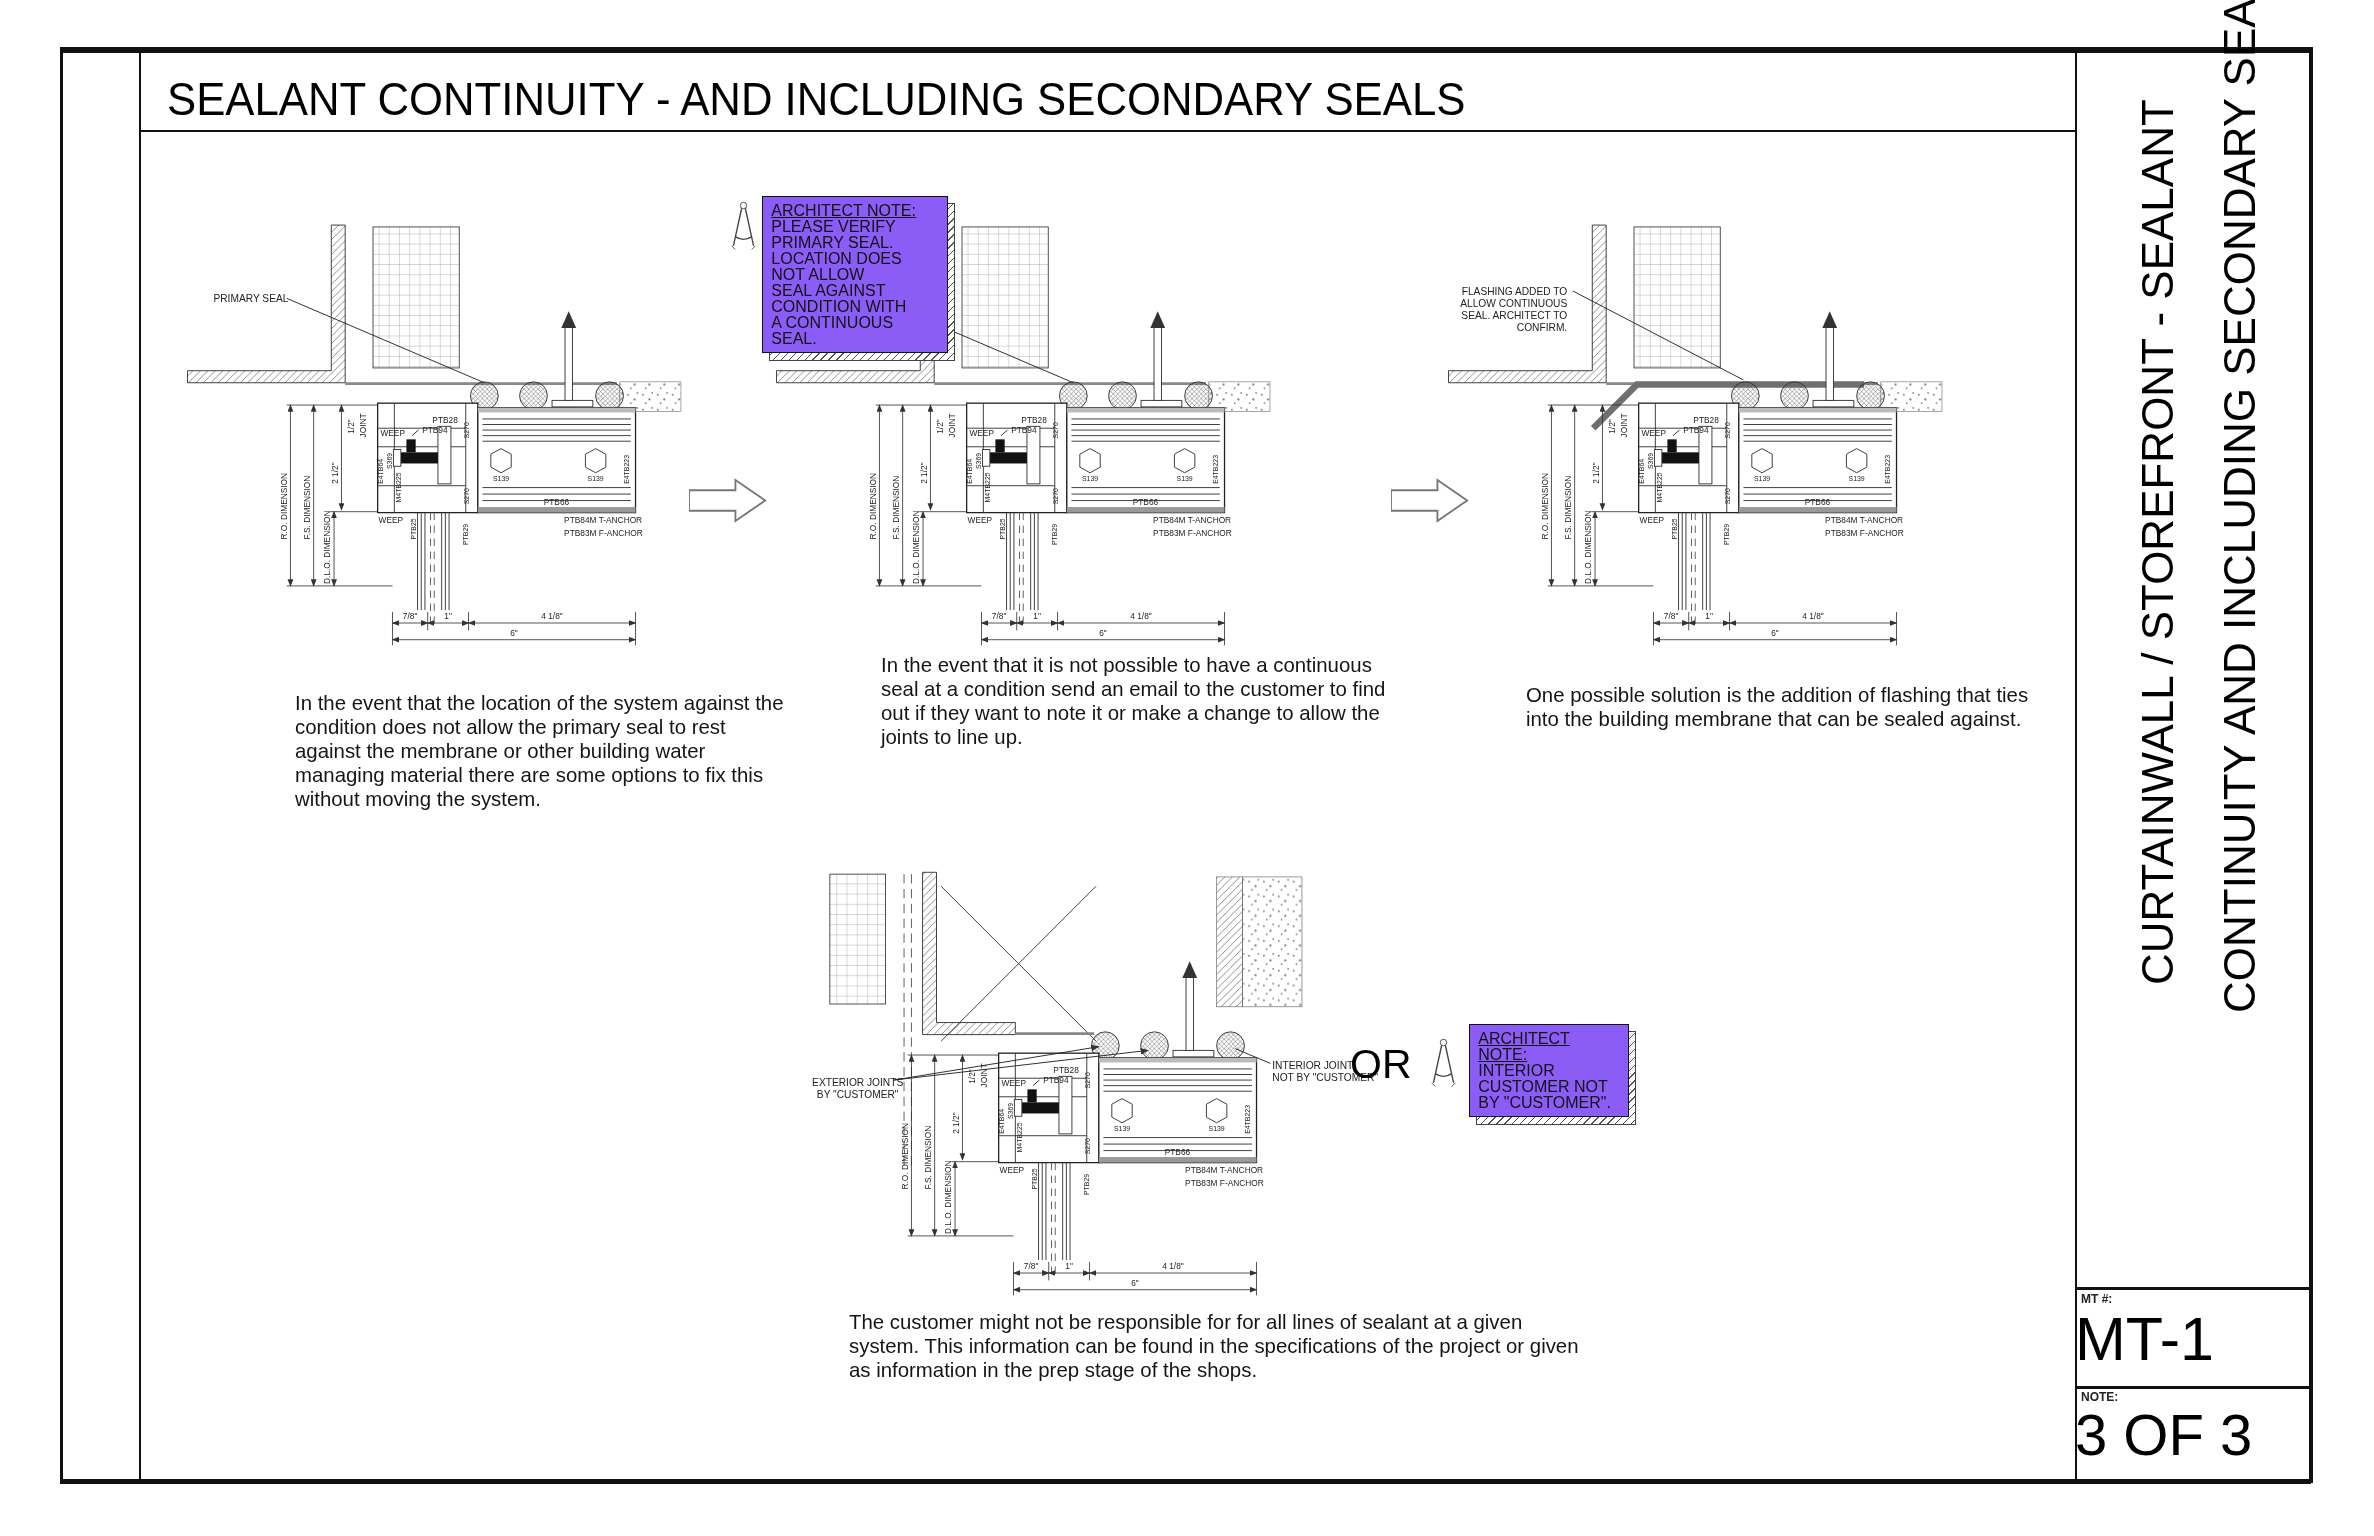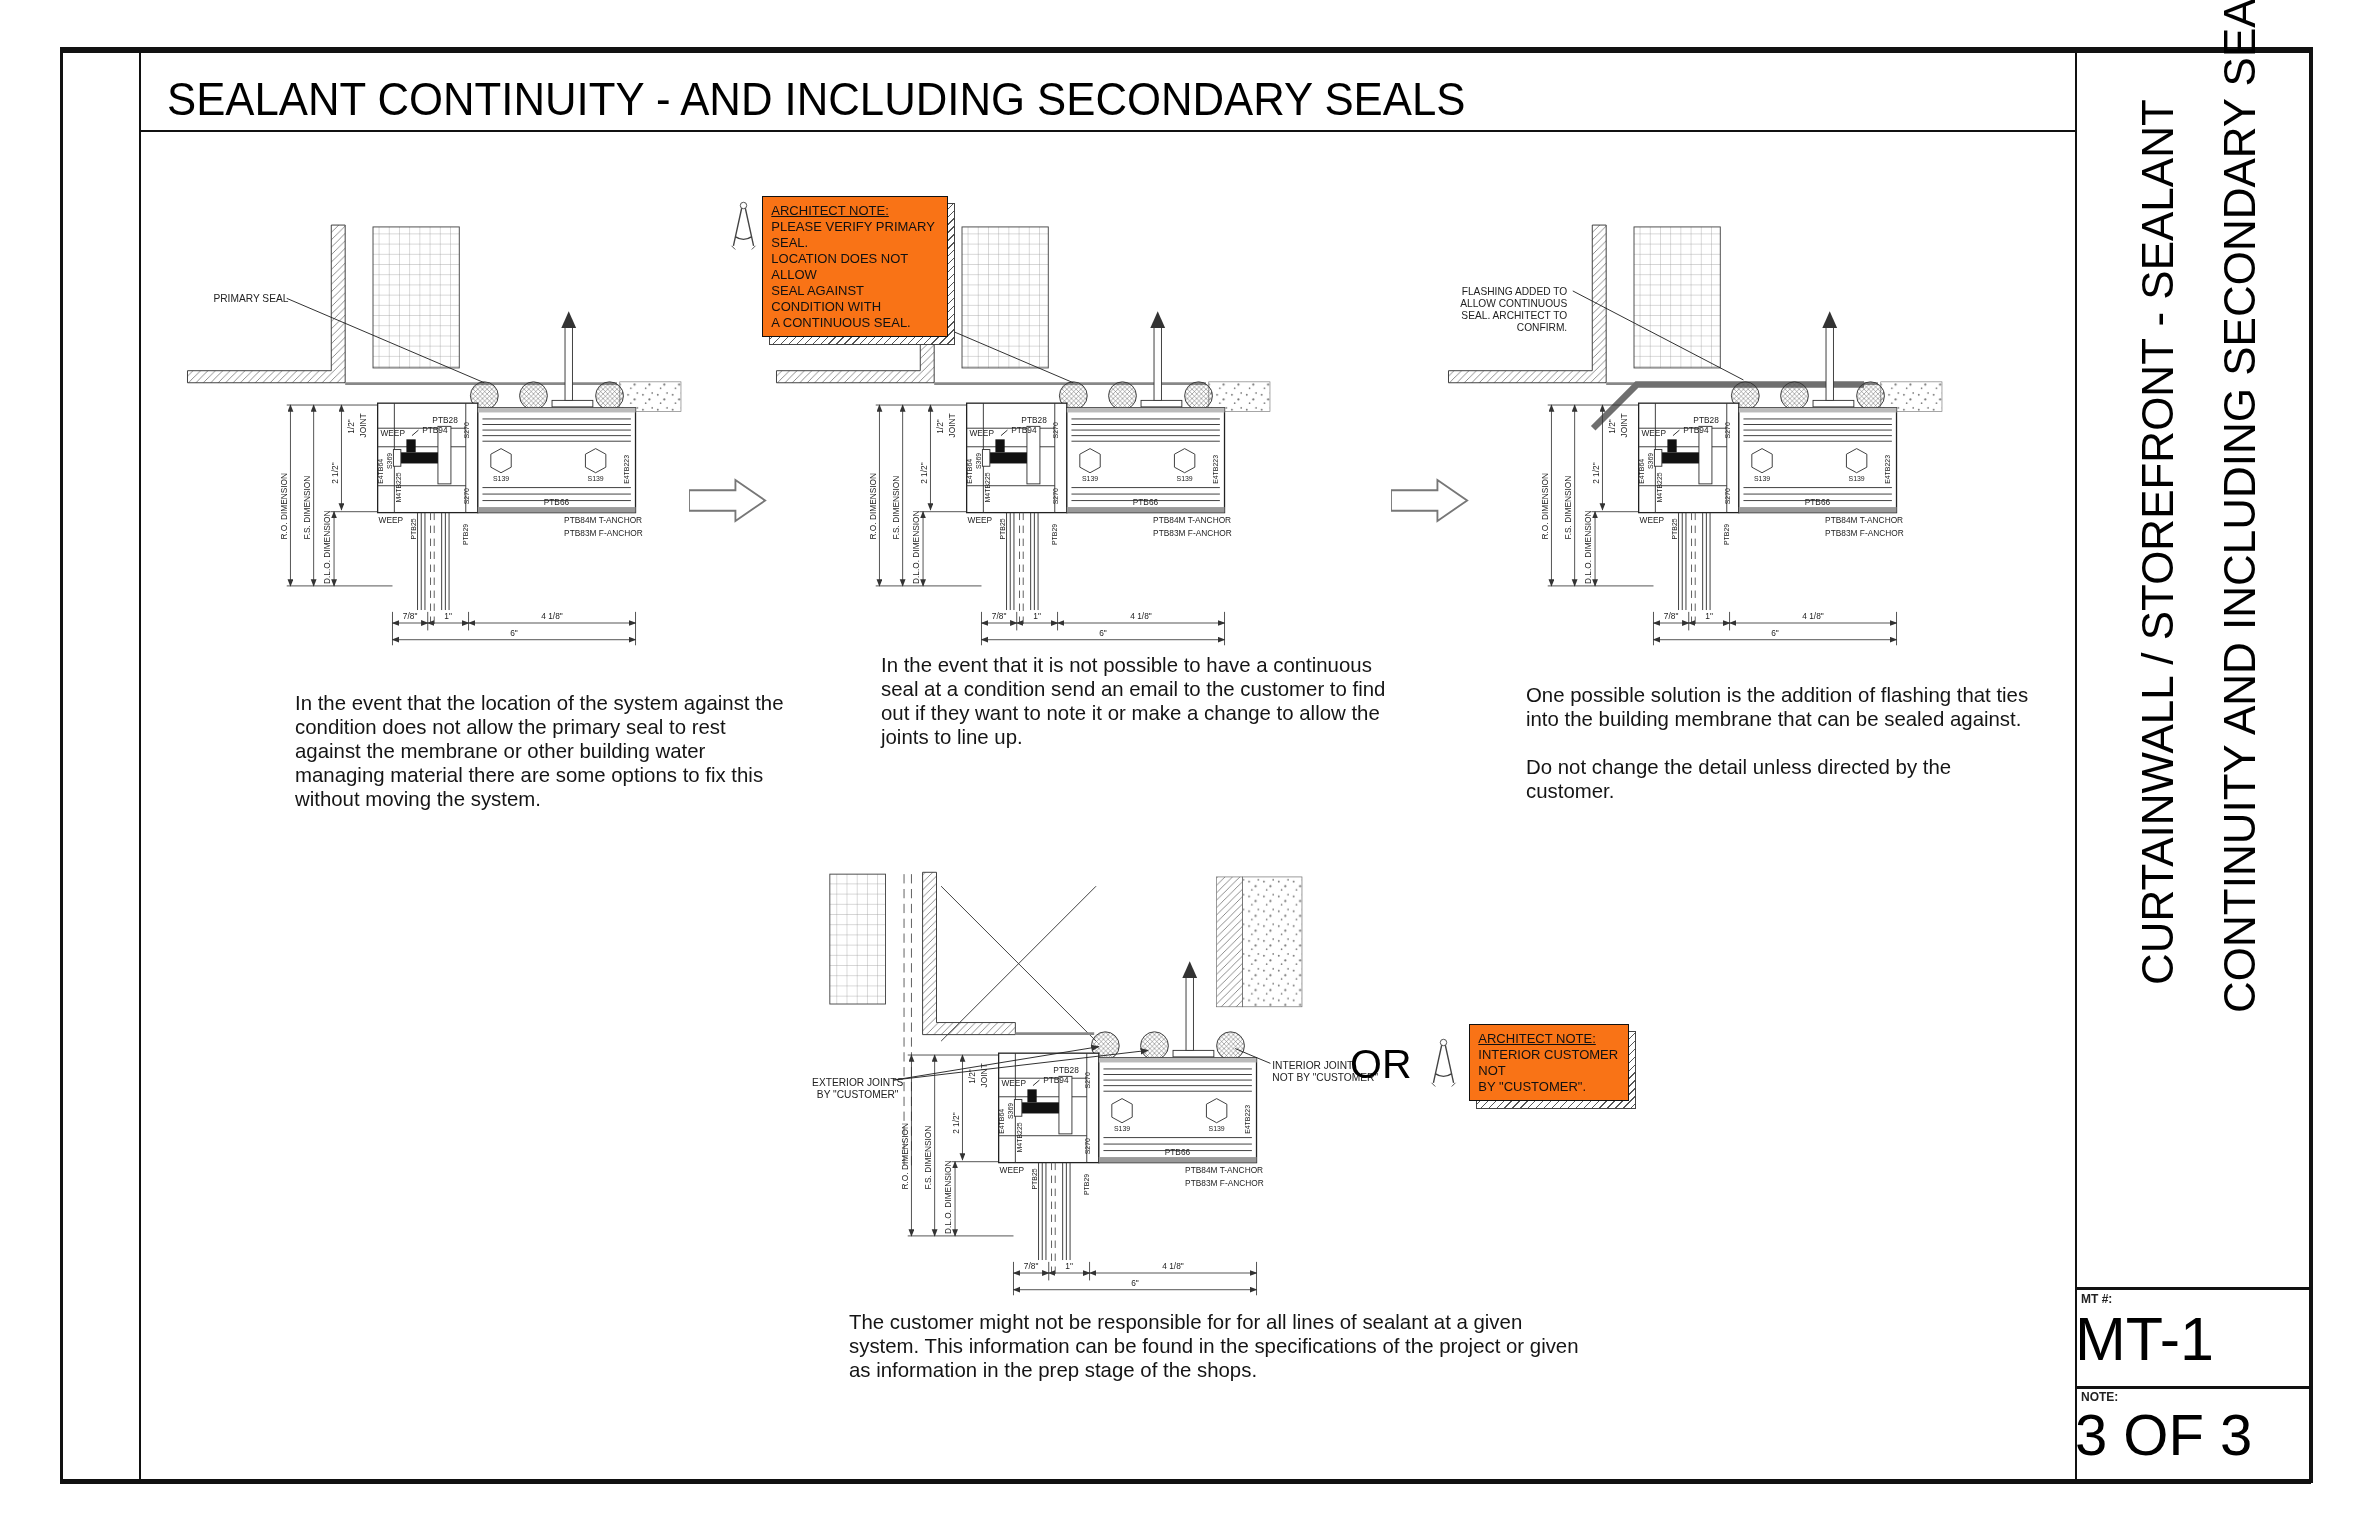--- a/index.html
+++ b/index.html
@@ -20,21 +20,21 @@
   .lbl{font-size:9px;}
   .lbl7{font-size:7.5px;}
   .dimtxt{font-size:9px;}
   .callout{font-size:11px;}
   .leader{stroke:#222;stroke-width:1;fill:none;}
   .dim{stroke:#333;stroke-width:0.9;fill:none;}
   .thin{stroke:#333;stroke-width:1;fill:none;}
   .note-wrap{position:absolute;z-index:5;}
   .note-shadow{position:absolute;left:7.4px;top:7.4px;right:-7.4px;bottom:-7.4px;border:0.9px solid #444;
      background:repeating-linear-gradient(135deg,#555 0,#555 0.9px,#fff 0.9px,#fff 5.6px);}
-  .note{position:relative;background:#f97316;border:1.9px solid #111;padding:5.6px 8.3px;font-size:13px;line-height:16px;color:#111;}
+  .note{position:relative;background:#8b5cf6;border:1.9px solid #111;padding:5.6px 8.3px;font-size:16px;line-height:16px;color:#111;}
   .note .nt{text-decoration:underline;}
   .or-text{position:absolute;font-size:41px;color:#000;}
   .compass{position:absolute;}
   .arrow-svg{position:absolute;}
 </style>
 </head>
 <body>
 
 <svg width="0" height="0" style="position:absolute" aria-hidden="true">
   <defs>
@@ -243,21 +243,20 @@
   <g>
     <text class="callout" x="120" y="88" text-anchor="end">FLASHING ADDED TO</text>
     <text class="callout" x="120" y="101" text-anchor="end">ALLOW CONTINUOUS</text>
     <text class="callout" x="120" y="114" text-anchor="end">SEAL. ARCHITECT TO</text>
     <text class="callout" x="120" y="127" text-anchor="end">CONFIRM.</text>
     <line x1="126" y1="84" x2="310" y2="180" class="leader"></line>
   </g>
 </svg>
 <div class="cap" style="left:1526px;top:683px;width:519px;">
   <p>One possible solution is the addition of flashing that ties into the building membrane that can be sealed against.</p>
-  <p>Do not change the detail unless directed by the customer.</p>
 </div>
 
 <svg class="detail" style="left:802px;top:863px;" width="538" height="436" viewBox="-15 0 580 470">
   <use href="#cond-b"></use>
   <use href="#grp-mullion"></use>
   <g>
     <text class="callout" x="45" y="240" text-anchor="middle">EXTERIOR JOINTS</text>
     <text class="callout" x="45" y="253" text-anchor="middle">BY "CUSTOMER"</text>
     <line x1="84" y1="234" x2="305" y2="198" class="leader" marker-end="url(#arr)"></line>
     <line x1="84" y1="234" x2="358" y2="202" class="leader" marker-end="url(#arr)"></line>

